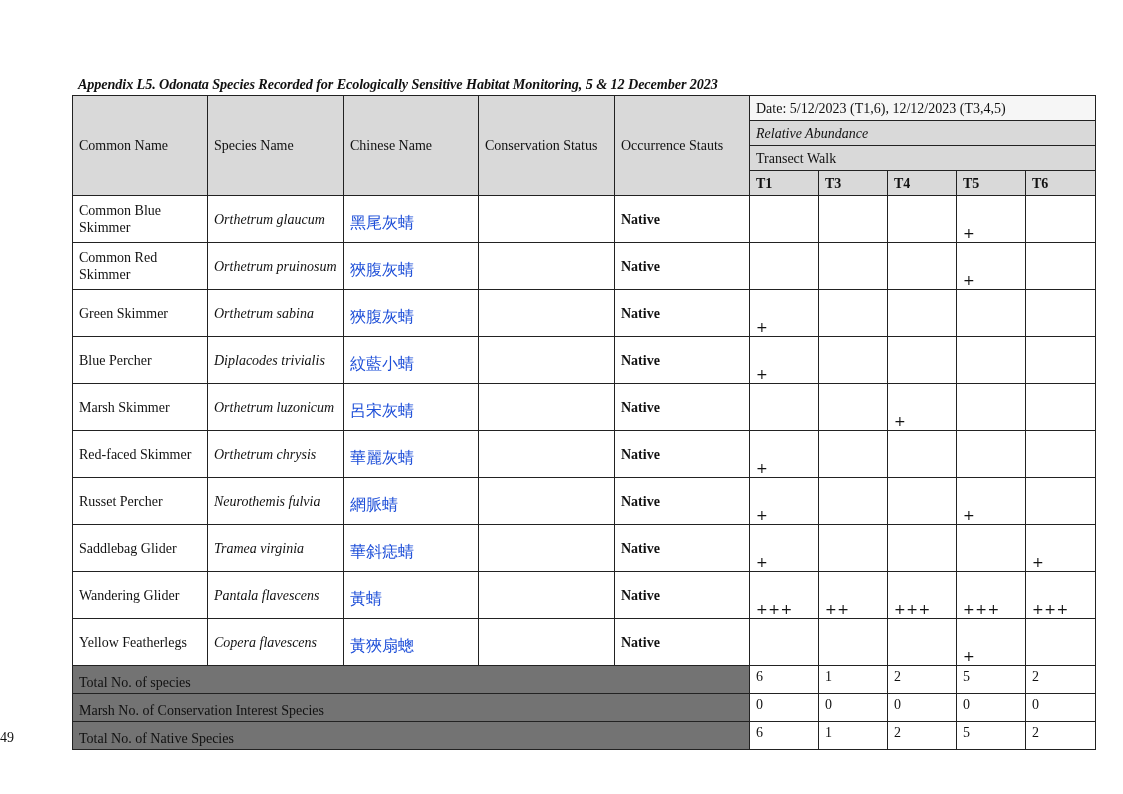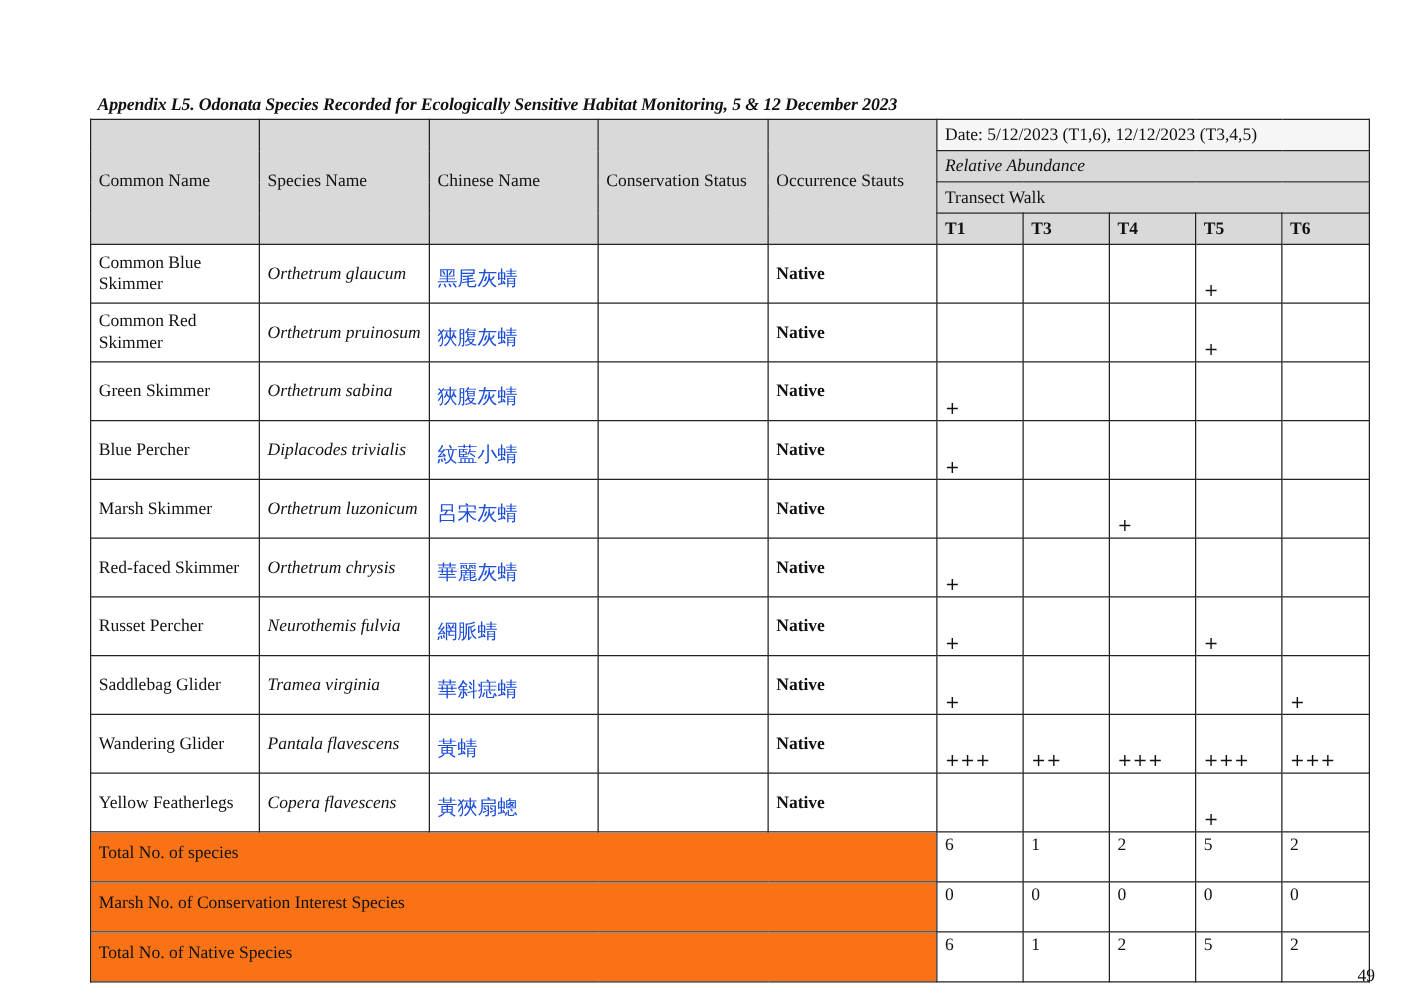--- a/index.html
+++ b/index.html
@@ -12,27 +12,27 @@
   table.main td { border: 1.5px solid #222; padding: 0 6px; vertical-align: middle; line-height: 17px;
                   overflow: hidden; }
   .hd { background: #d9d9d9; }
   .hd-light { background: #f6f6f6; }
   tr.h1 td { height: 24px; margin-top: 44px; }
   tr.h2 td { height: 24px; font-style: italic; }
   tr.h3 td { height: 24px; }
   tr.h4 td { height: 24px; font-weight: bold; }
   tr.body td { height: 40px; }
   tr.total td { height: 25px; }
-  tr.total td.lbl { background: #f97316; vertical-align: bottom; padding-bottom: 14px; }
+  tr.total td.lbl { background: #737373; vertical-align: bottom; padding-bottom: 2px; }
   tr.total td.num { vertical-align: top; padding-top: 2px; }
   .sp { font-style: italic; }
   .zh { font-family: "DejaVu Sans", sans-serif; font-size: 16px; color: #1d4ed8; vertical-align: top; padding-top: 6px !important; }
   .ab { vertical-align: bottom !important; padding-bottom: 0px !important; font-size: 14px; font-family: "DejaVu Sans", sans-serif; letter-spacing: 0.5px; }
   .native { vertical-align: middle; font-weight: bold; }
-  .page-num { position: absolute; left: 0; width: 1100px; top: 730px; text-align: right; font-size: 14px; margin-top: 44px; }
+  .page-num { position: absolute; left: 0; width: 1100px; top: 730px; text-align: left; font-size: 14px; }
 </style>
 </head>
 <body>
 
 <div class="caption">Appendix L5. Odonata Species Recorded for Ecologically Sensitive Habitat Monitoring, 5 &amp; 12 December 2023</div>
 
 <table class="main">
   <colgroup>
     <col style="width:135px">
       <col style="width:136px">

